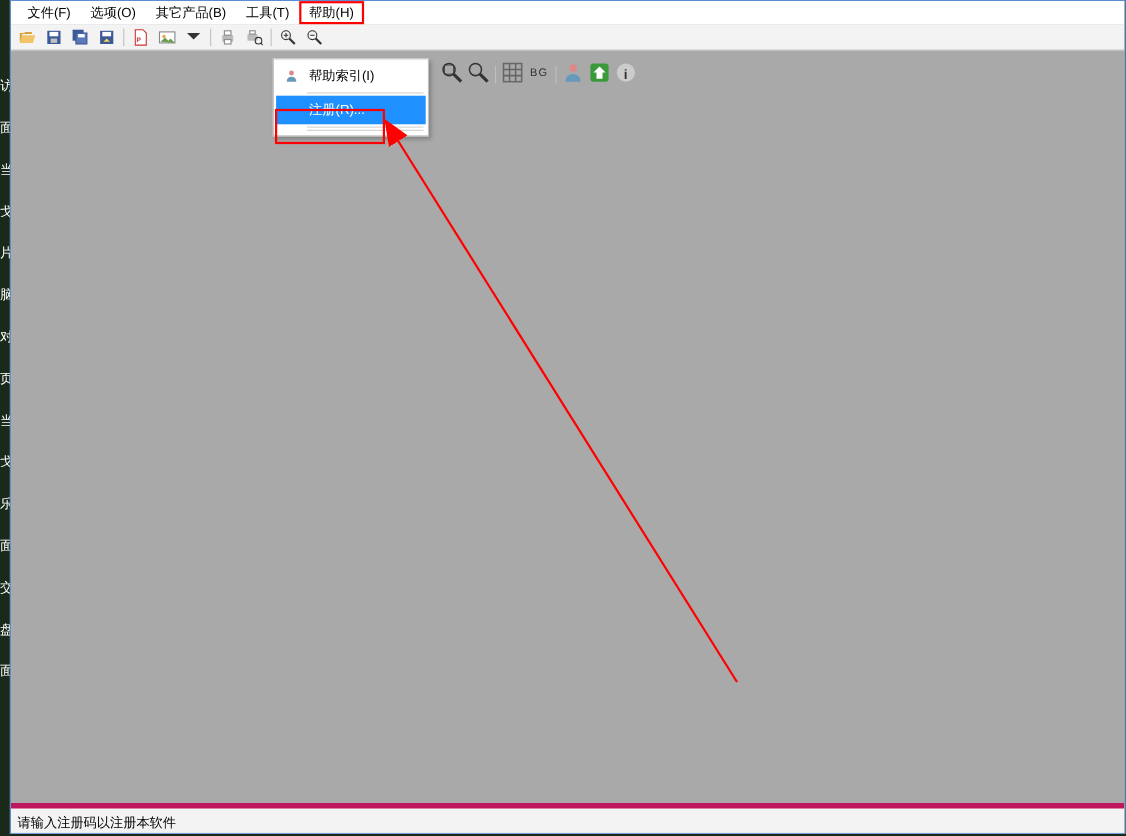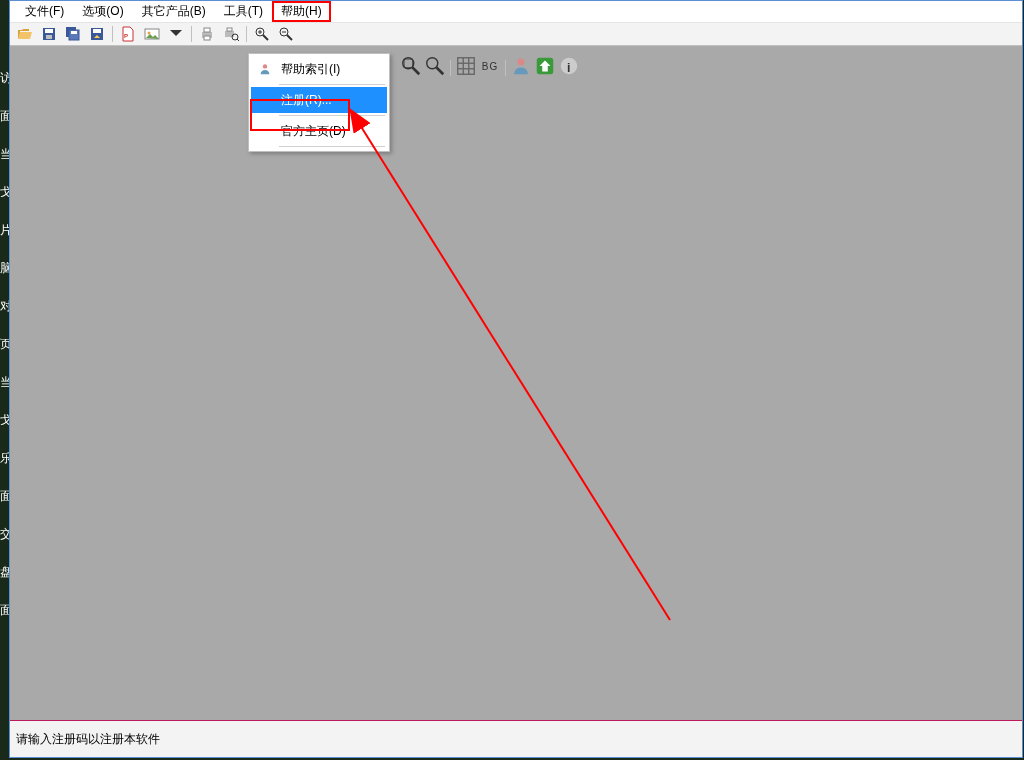--- a/index.html
+++ b/index.html
@@ -63,22 +63,22 @@
   .toolbar svg { width: 16px; height: 16px; }
   .bg-label { font-size: 10px; letter-spacing: 1px; color: #333; }
 
   
   .workarea {
     flex: 1; background: #a9a9a9; position: relative;
   }
 
   
   .statusbar {
-    height: 37px; background: #f3f3f3; border-top: 1px solid #be185d;
-    display: flex; align-items: center; padding: 0 6px; color: #000;
+    height: 27px; background: #f3f3f3; border-top: 5px solid #be185d;
+    display: flex; align-items: flex-end; padding: 0 6px; color: #000;
   }
 
   
   .desktop-strip {
     position: absolute; left: 0; top: 70px; width: 9px; height: 570px;
     display: flex; flex-direction: column; gap: 11px; padding-top: 2px;
     color: #fff; font-size: 12px; line-height: 1;
   }
   .desktop-strip span { display: block; height: 27px; }
 
@@ -290,23 +290,20 @@
           <path d="M3 14c0-3 2-5 5-5s5 2 5 5z" fill="#69b"></path>
         </svg>
     </span>
     <span>帮助索引(I)</span>
   </div>
   <div class="dd-sep"></div>
   <div class="dd-item selected">
     <span>注册(R)...</span>
   </div>
   <div class="dd-sep"></div>
-  <div class="dd-item">
-    <span>官方主页(D)</span>
-  </div>
   <div class="dd-sep"></div>
 </div>
 
 <div class="dd-register-box"></div>
 
 <svg class="arrow-svg">
   <defs>
     <marker id="arrowhead" markerWidth="12" markerHeight="10" refX="2" refY="5" orient="auto">
       <polygon points="0 0, 12 5, 0 10" fill="#ff0000"></polygon>
     </marker>

